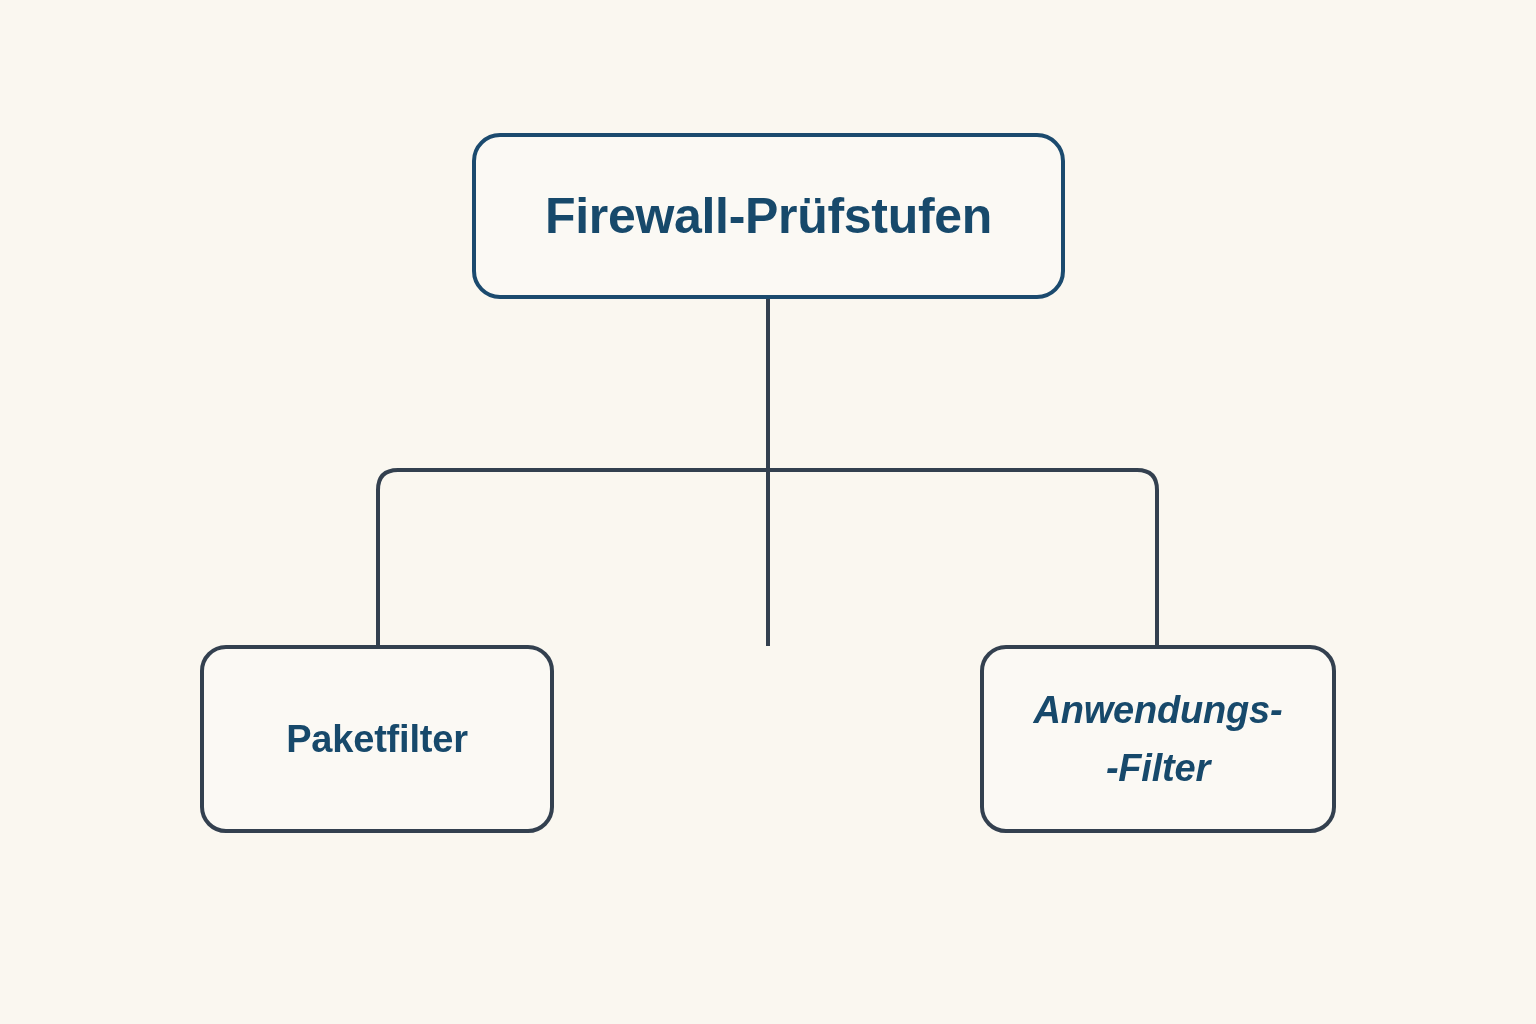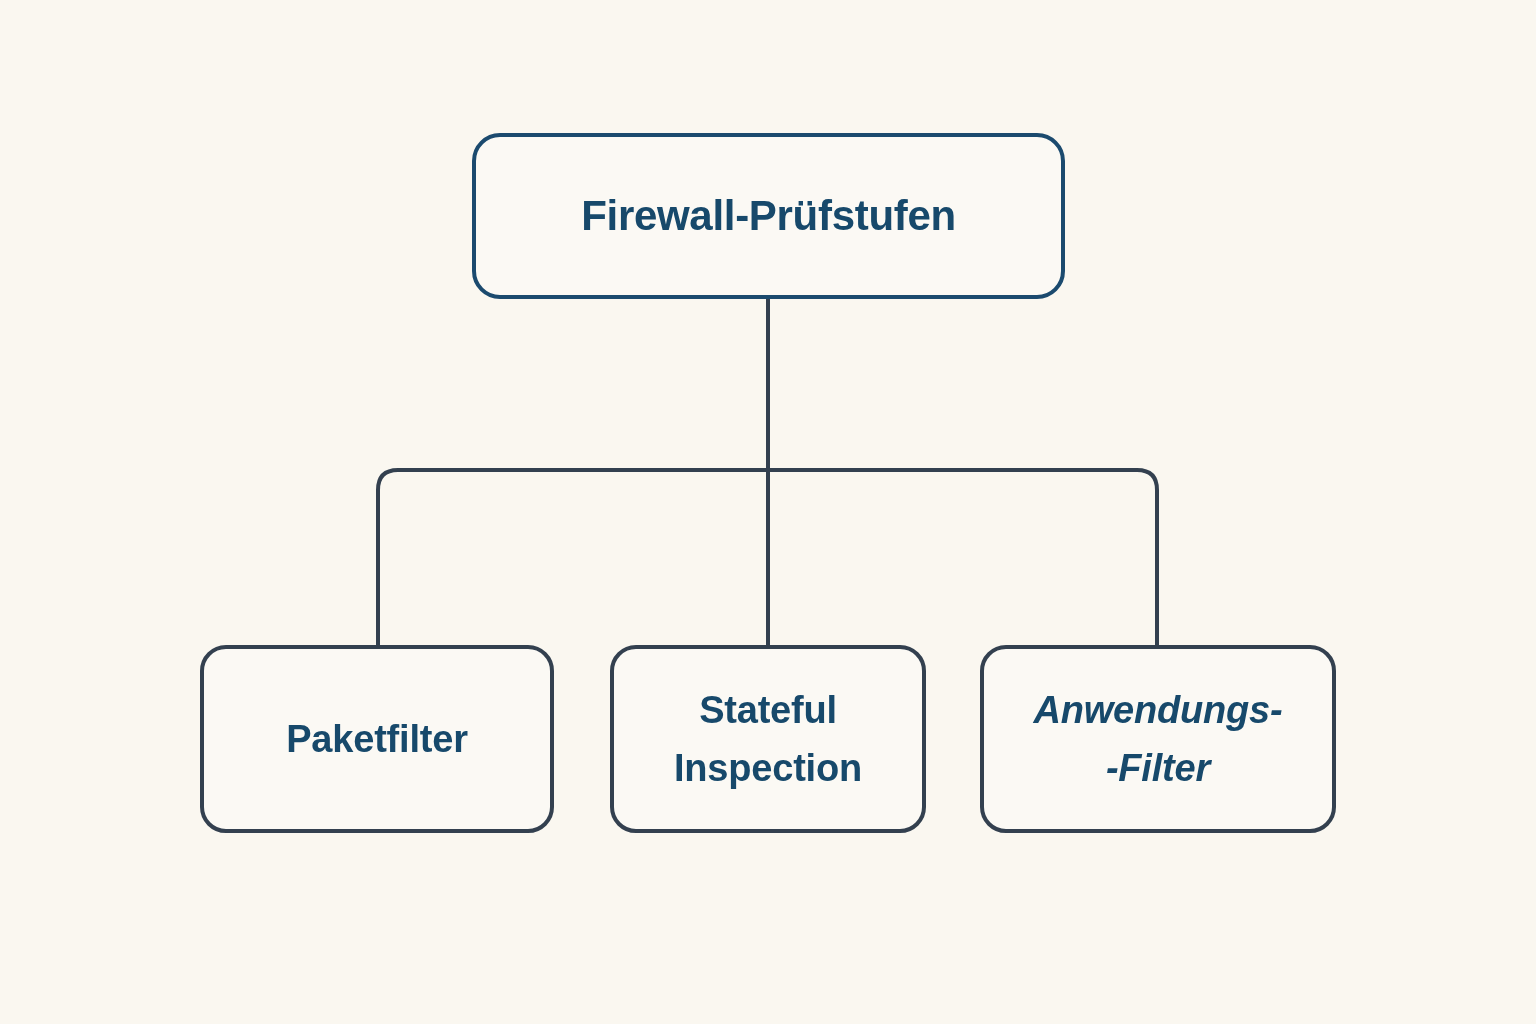--- a/index.html
+++ b/index.html
@@ -43,21 +43,21 @@
   
   #node-root {
     left: 472px;
     top: 133px;
     width: 593px;
     height: 166px;
     border: 4px solid #1b4a6e;
     border-radius: 28px;
   }
   #node-root .node-label {
-    font-size: 42px;
+    font-size: 50px;
     font-weight: 700;
     letter-spacing: -0.3px;
     line-height: 52px;
   }
   
   .node-child {
     top: 645px;
     height: 188px;
     border: 4px solid #33404f;
     border-radius: 26px;
@@ -87,23 +87,19 @@
   </svg>
 
   <div class="node" id="node-root">
     <span class="node-label">Firewall-Prüfstufen</span>
   </div>
 
   <div class="node node-child" id="node-child-0">
     <span class="node-label">Paketfilter</span>
   </div>
 
-  <div class="node node-child" id="node-child-1">
-    <span class="node-label">Stateful
-Inspection</span>
-  </div>
 
   <div class="node node-child" id="node-child-2">
     <span class="node-label">Anwendungs-
 -Filter</span>
   </div>
 
 </div>
 
 </body></html>

